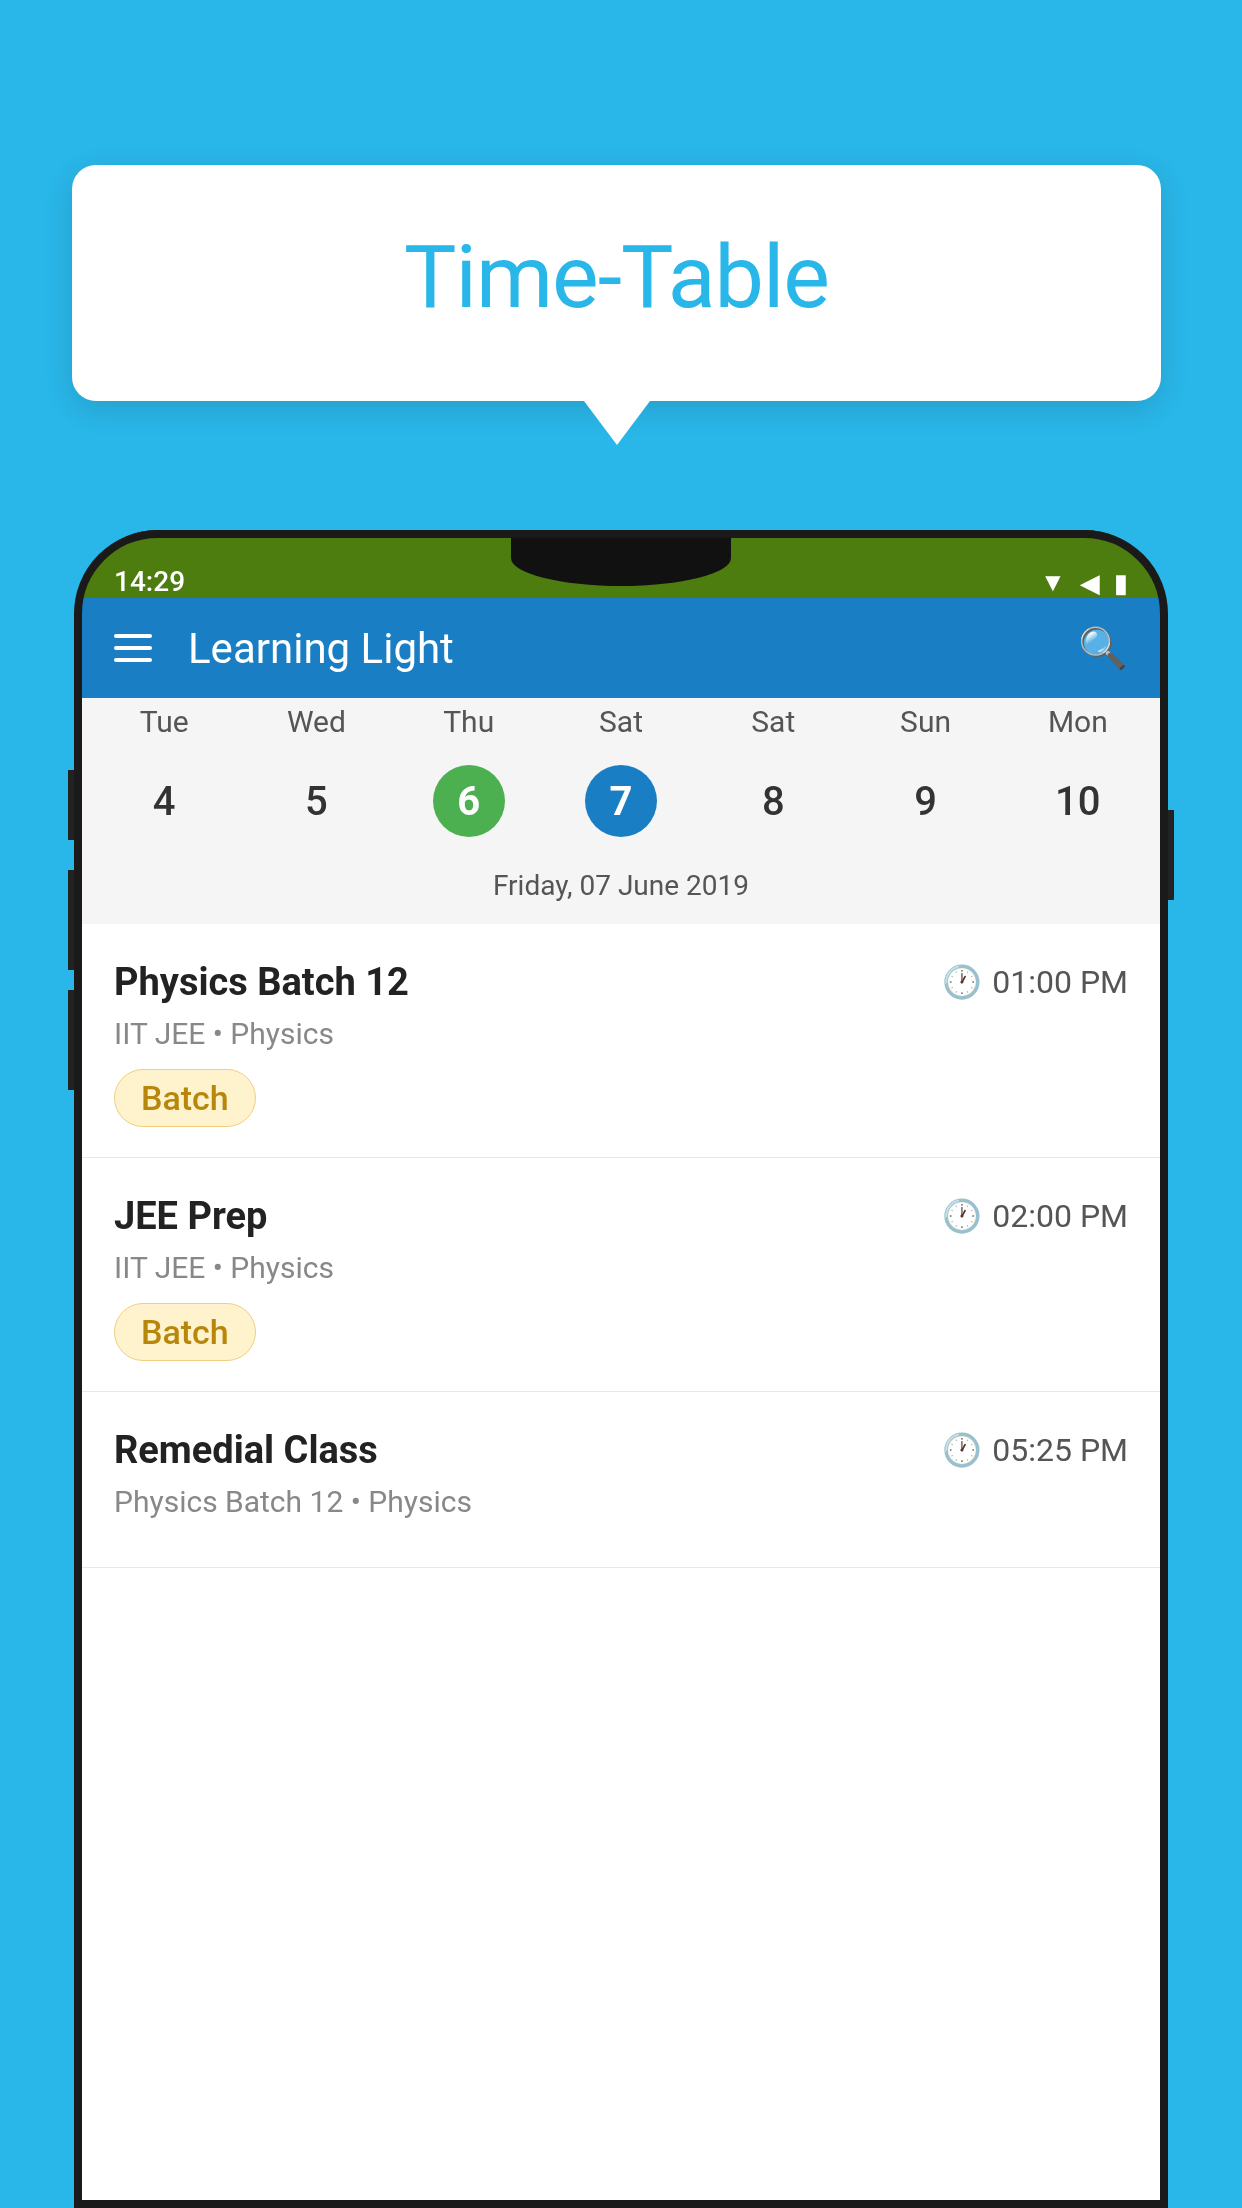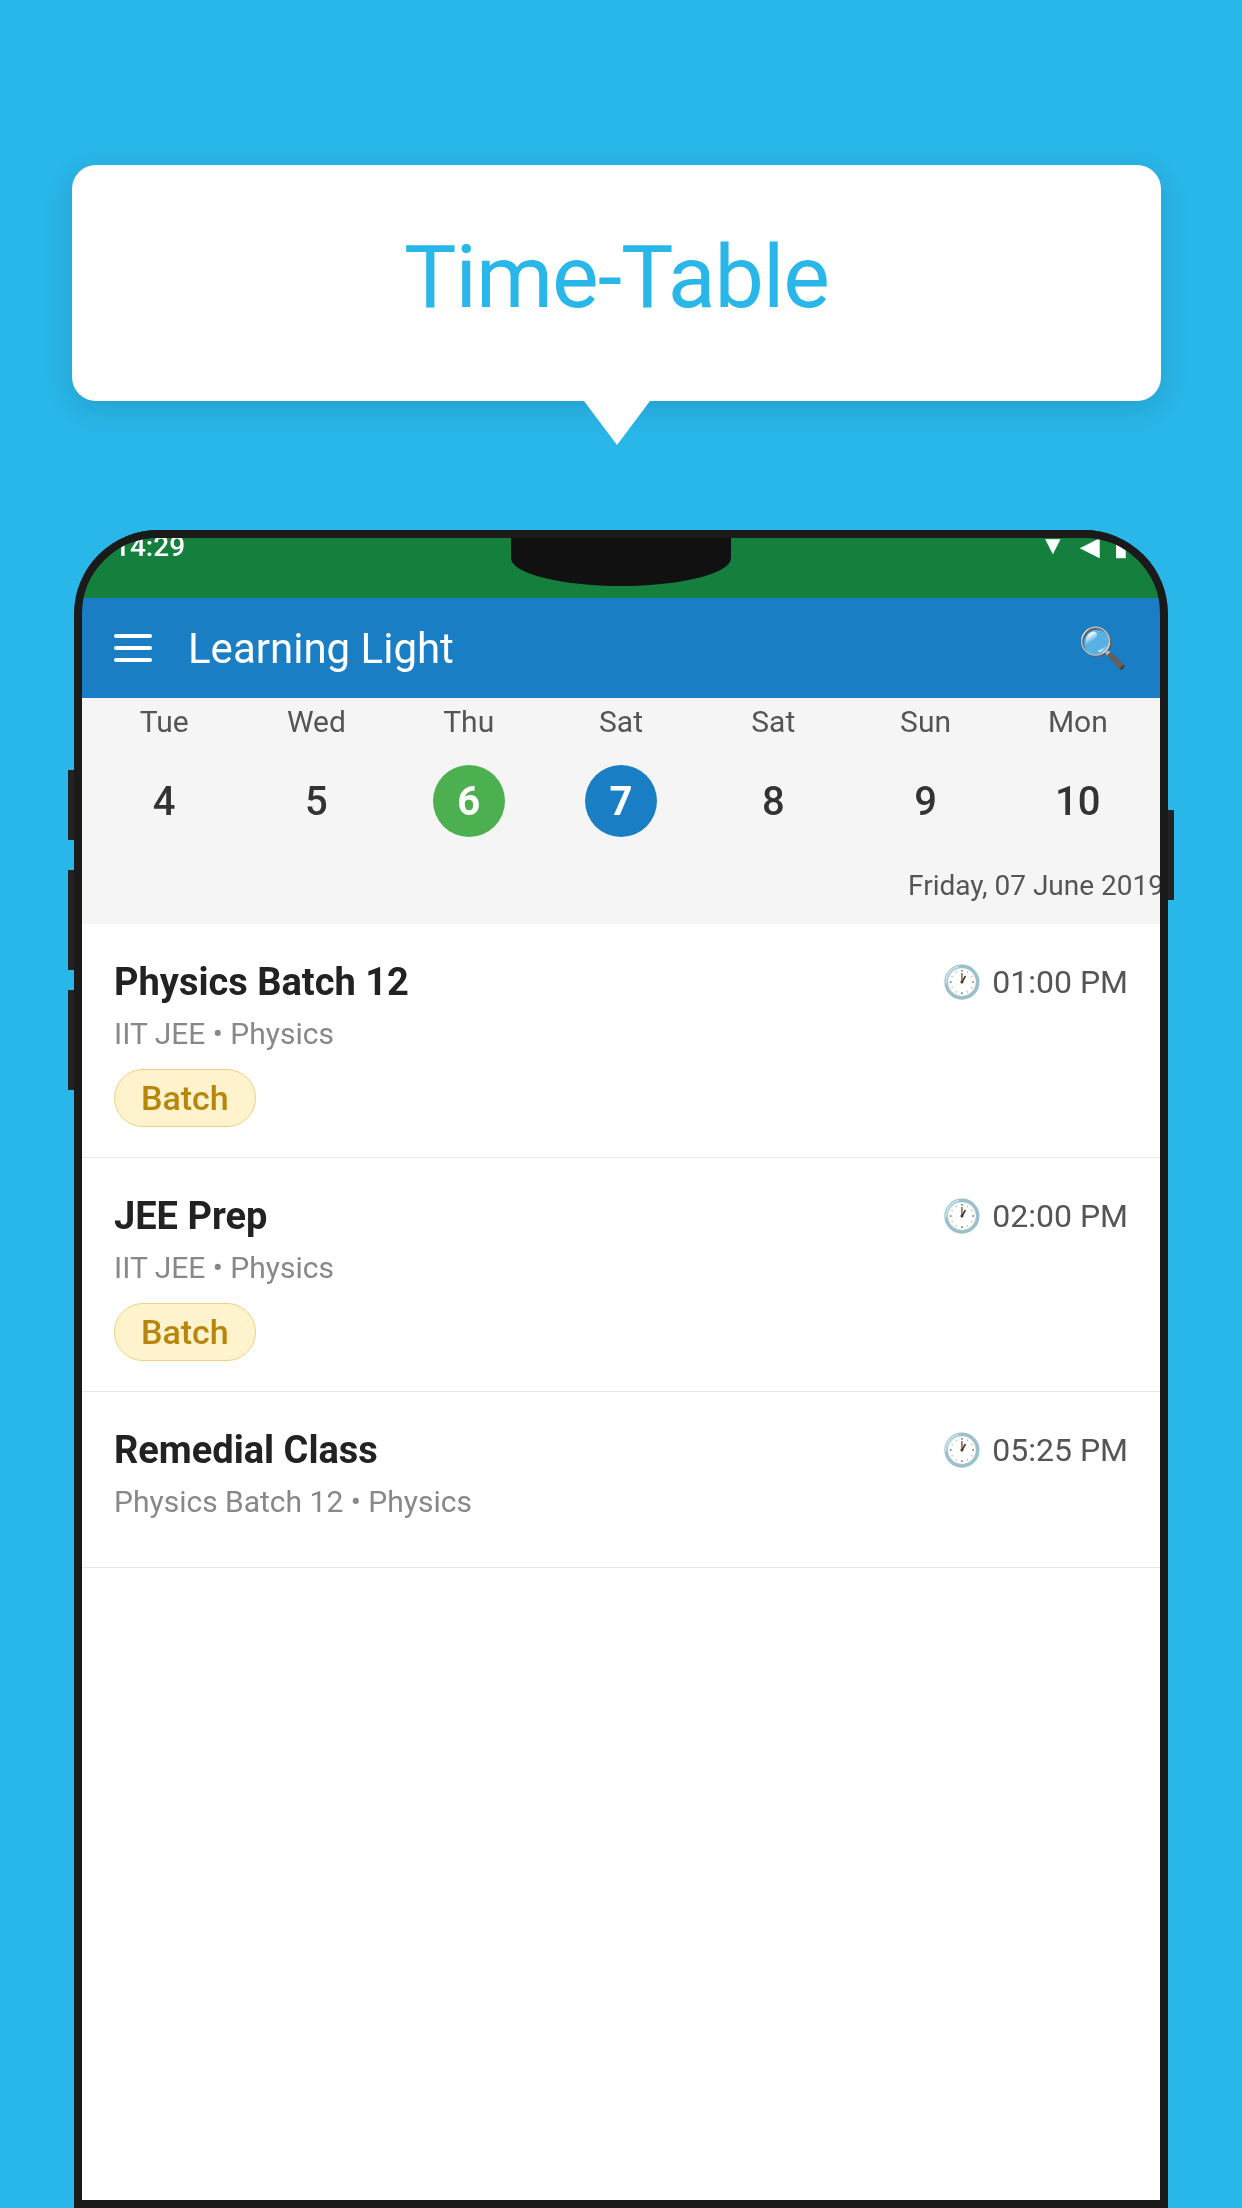--- a/index.html
+++ b/index.html
@@ -61,24 +61,24 @@
       left: 78px;
       right: 78px;
       bottom: 0;
       background: #111;
       border-radius: 80px 80px 0 0;
       overflow: hidden;
     }
 
     
     .phone-status-bar {
-      background: #15803d;
+      background: #4d7c0f;
       height: 68px;
       display: flex;
-      align-items: flex-start;
+      align-items: flex-end;
       justify-content: space-between;
       padding: 0 36px;
       position: relative;
     }
 
     .phone-status-bar::before {
       
       content: '';
       position: absolute;
       top: 0;
@@ -199,21 +199,21 @@
       font-weight: 700;
     }
 
     .date-selected {
       background: #1a7ec4;
       color: white;
       font-weight: 700;
     }
 
     .calendar-selected-date {
-      text-align: right;
+      text-align: center;
       font-size: 28px;
       color: #555;
       padding: 6px 0 22px;
       background: #f5f5f5;
     }
 
     
     .schedule-list {
       background: white;
       flex: 1;

